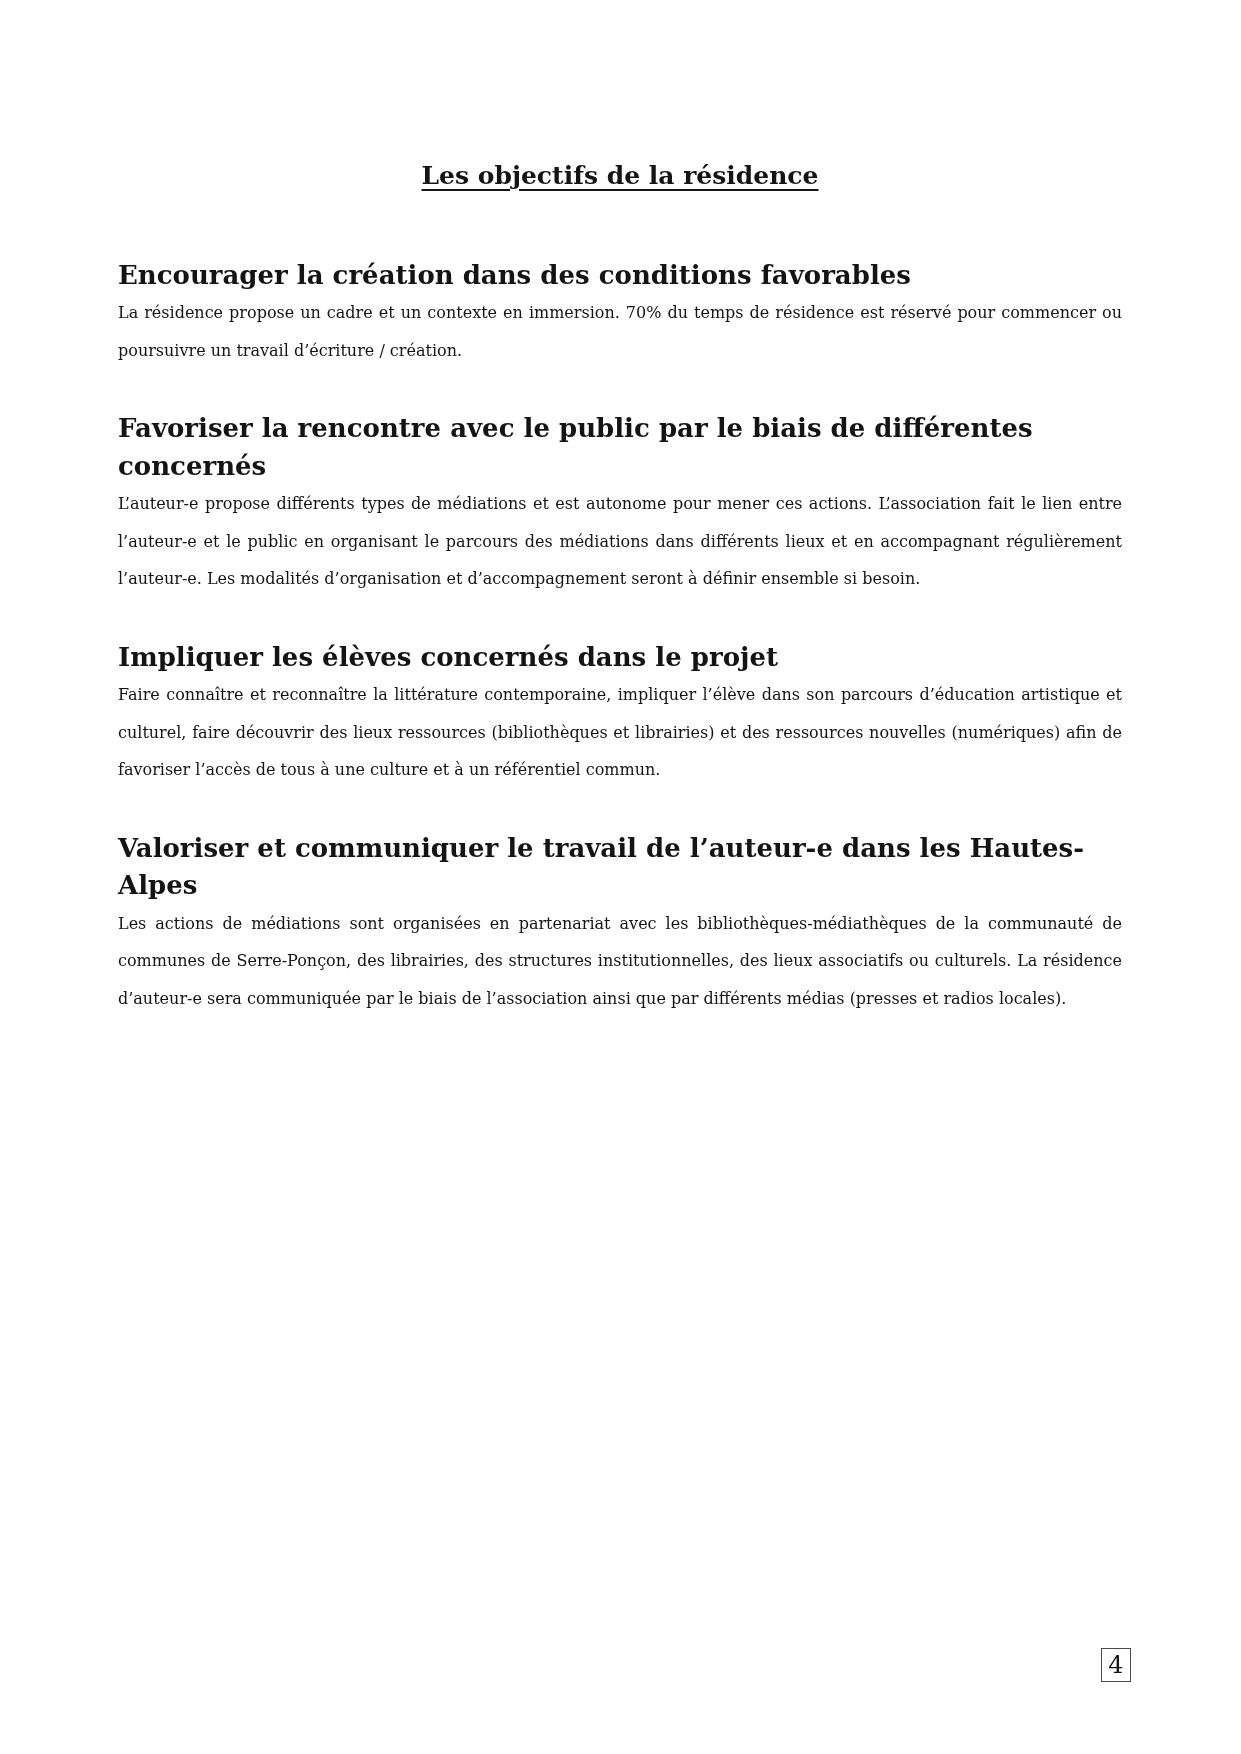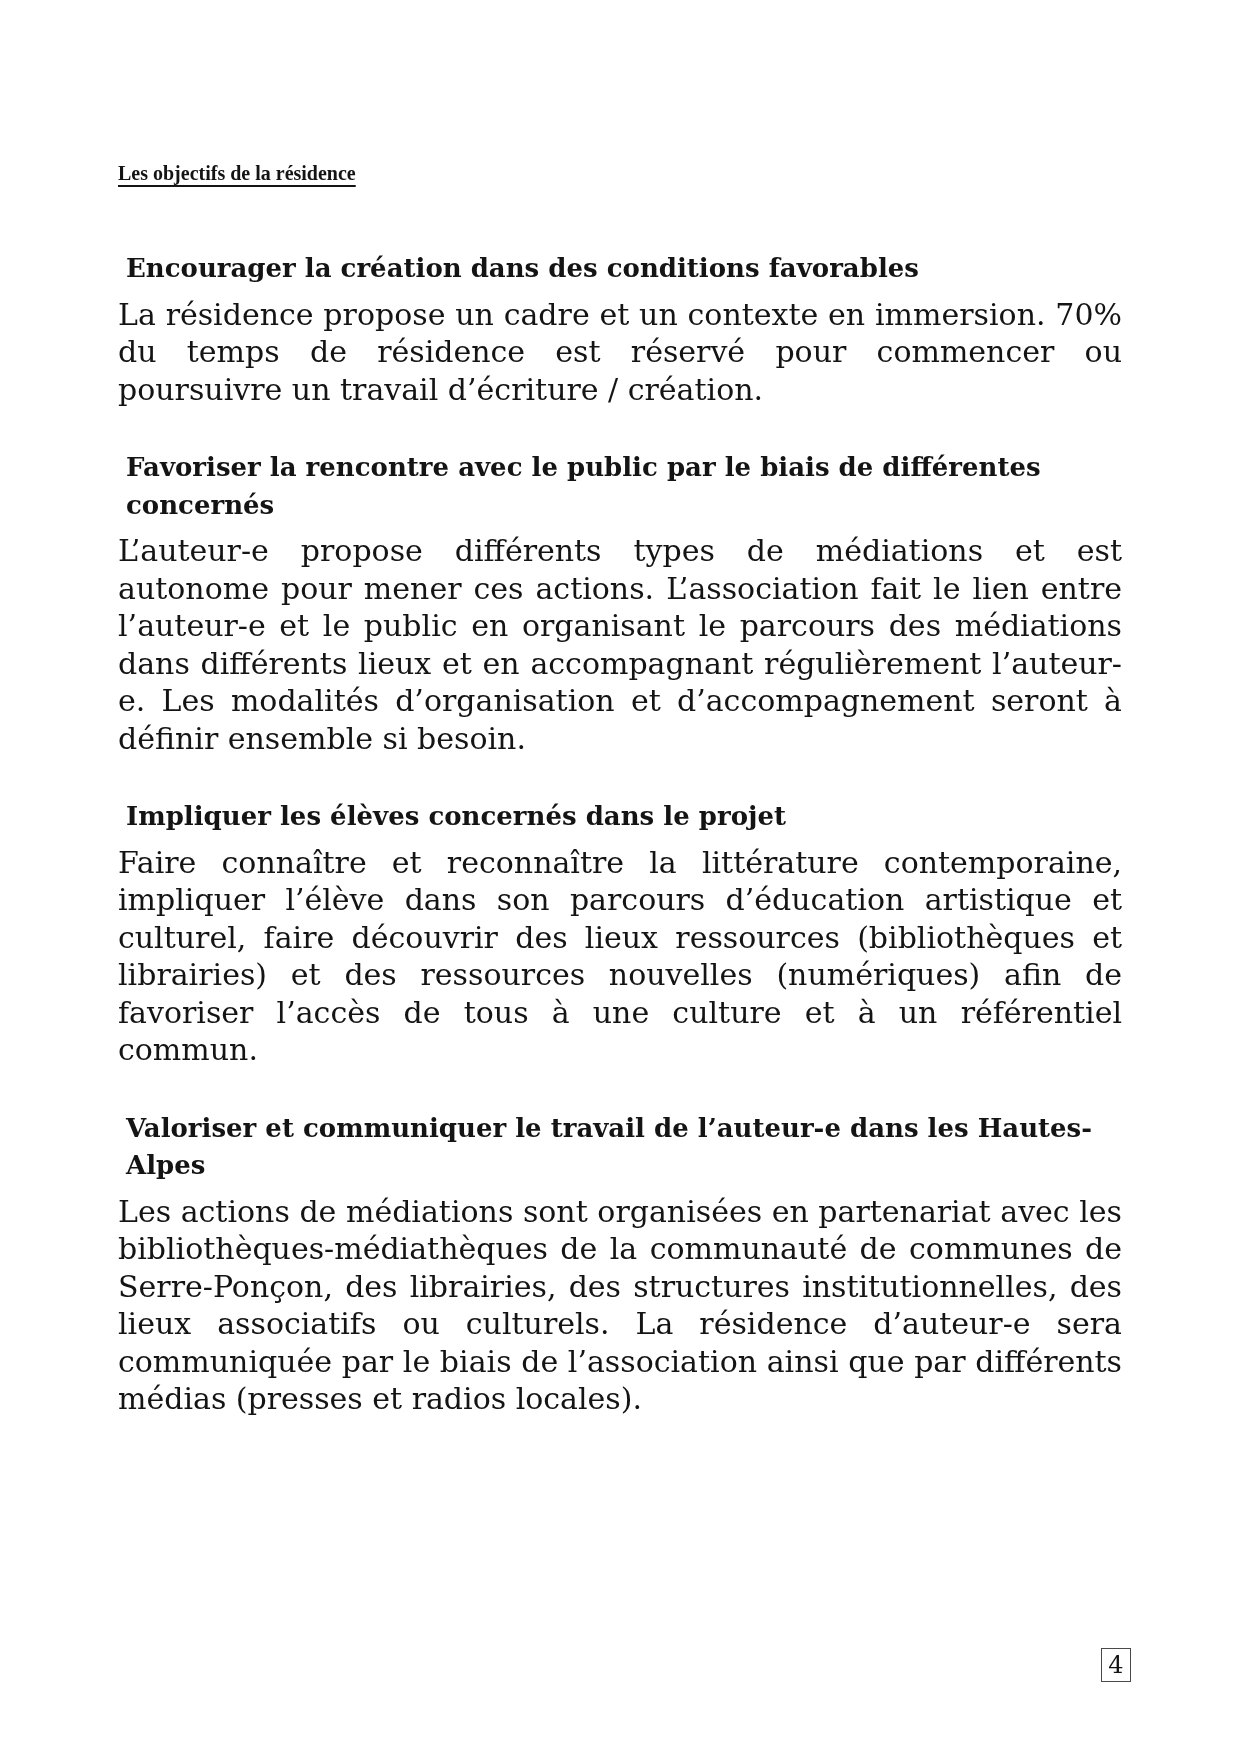--- a/index.html
+++ b/index.html
@@ -17,40 +17,39 @@
     overflow: hidden;
     box-sizing: border-box;
   }
   .content {
     position: absolute;
     left: 118px;
     right: 119px;
     top: 160px;
   }
   .doc-title {
-    text-align: left;
-    font-size: 20px;
+    text-align: center;
+    font-size: 25px;
     font-weight: bold;
     text-decoration: underline;
     text-underline-offset: 5px;
     margin: 0 0 64px 0;
     line-height: 1.3;
-    font-family: Liberation Serif, serif;
   }
   .doc-section {
     margin: 0 0 41px 0;
   }
   .section-heading {
     font-size: 26px;
     font-weight: bold;
     line-height: 37.5px;
-    margin: 8px;
+    margin: 0;
   }
   .section-body {
-    font-size: 30px;
+    font-size: 16px;
     line-height: 37.5px;
     text-align: justify;
     margin: 0;
   }
   .page-number-box {
     position: absolute;
     left: 1101px;
     top: 1648px;
     width: 30px;
     height: 34px;

